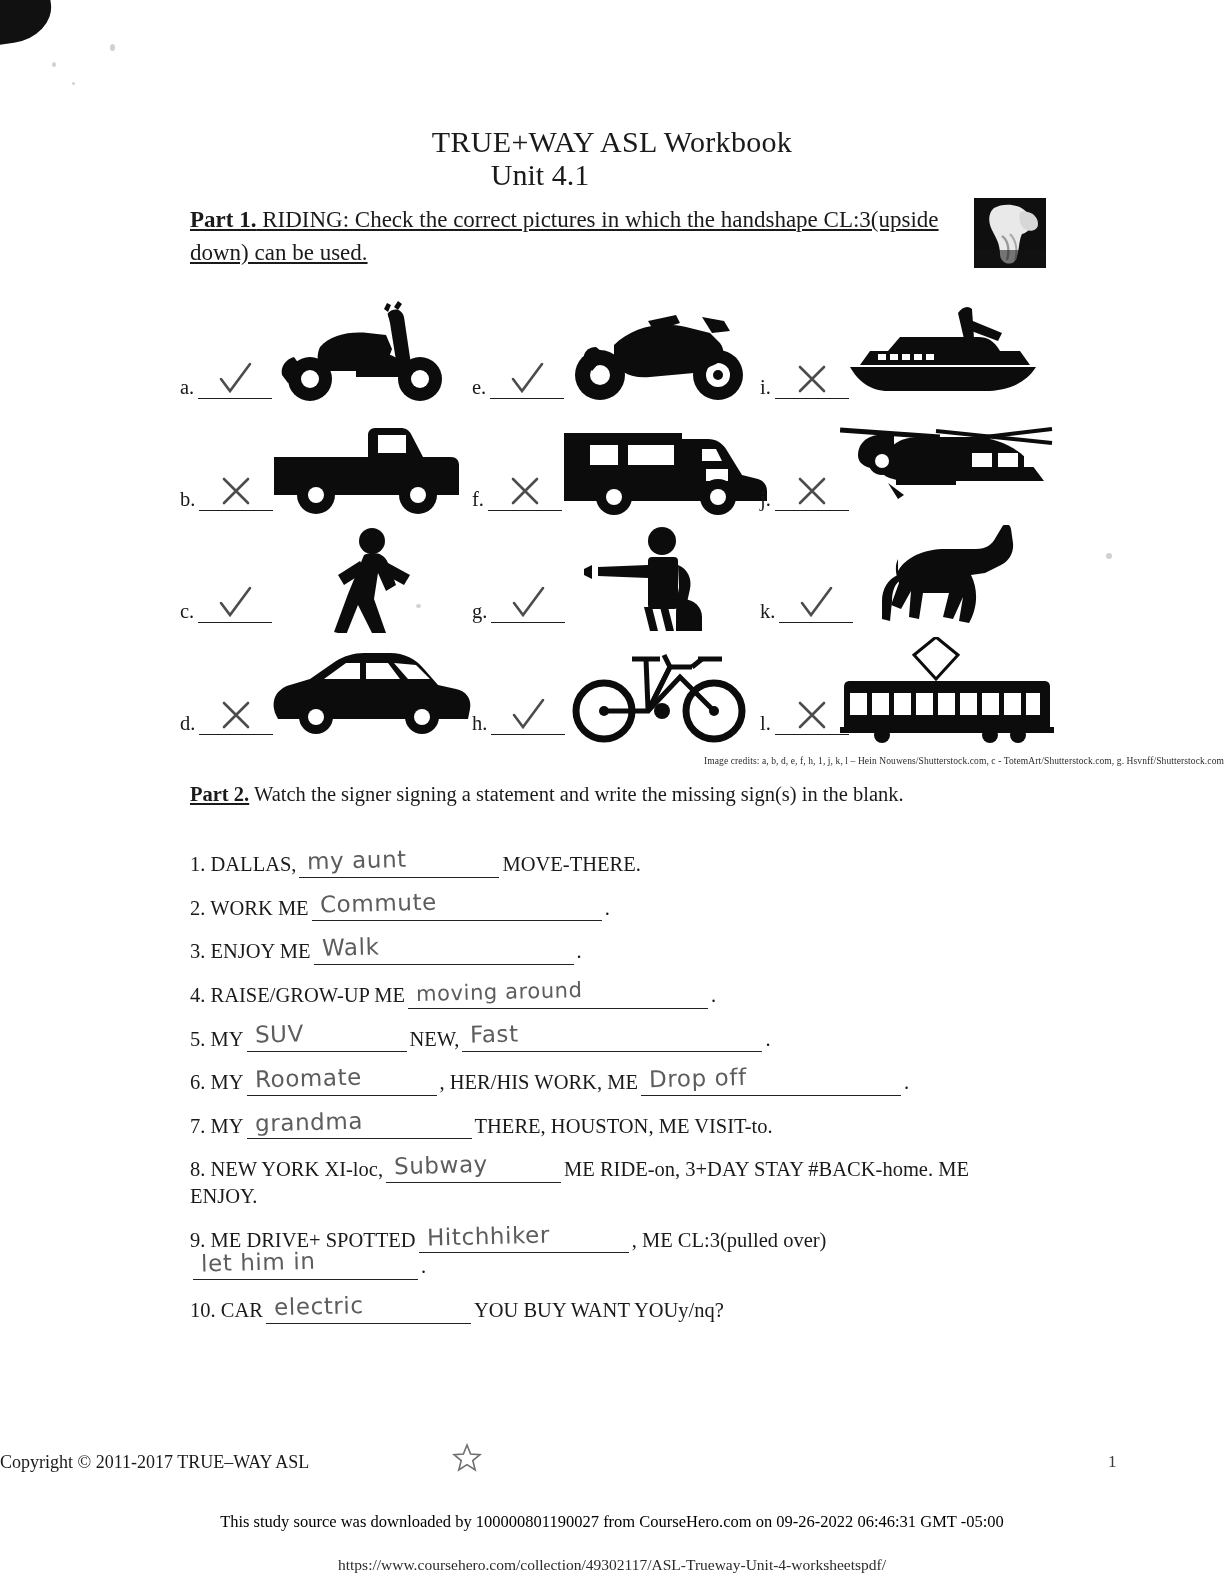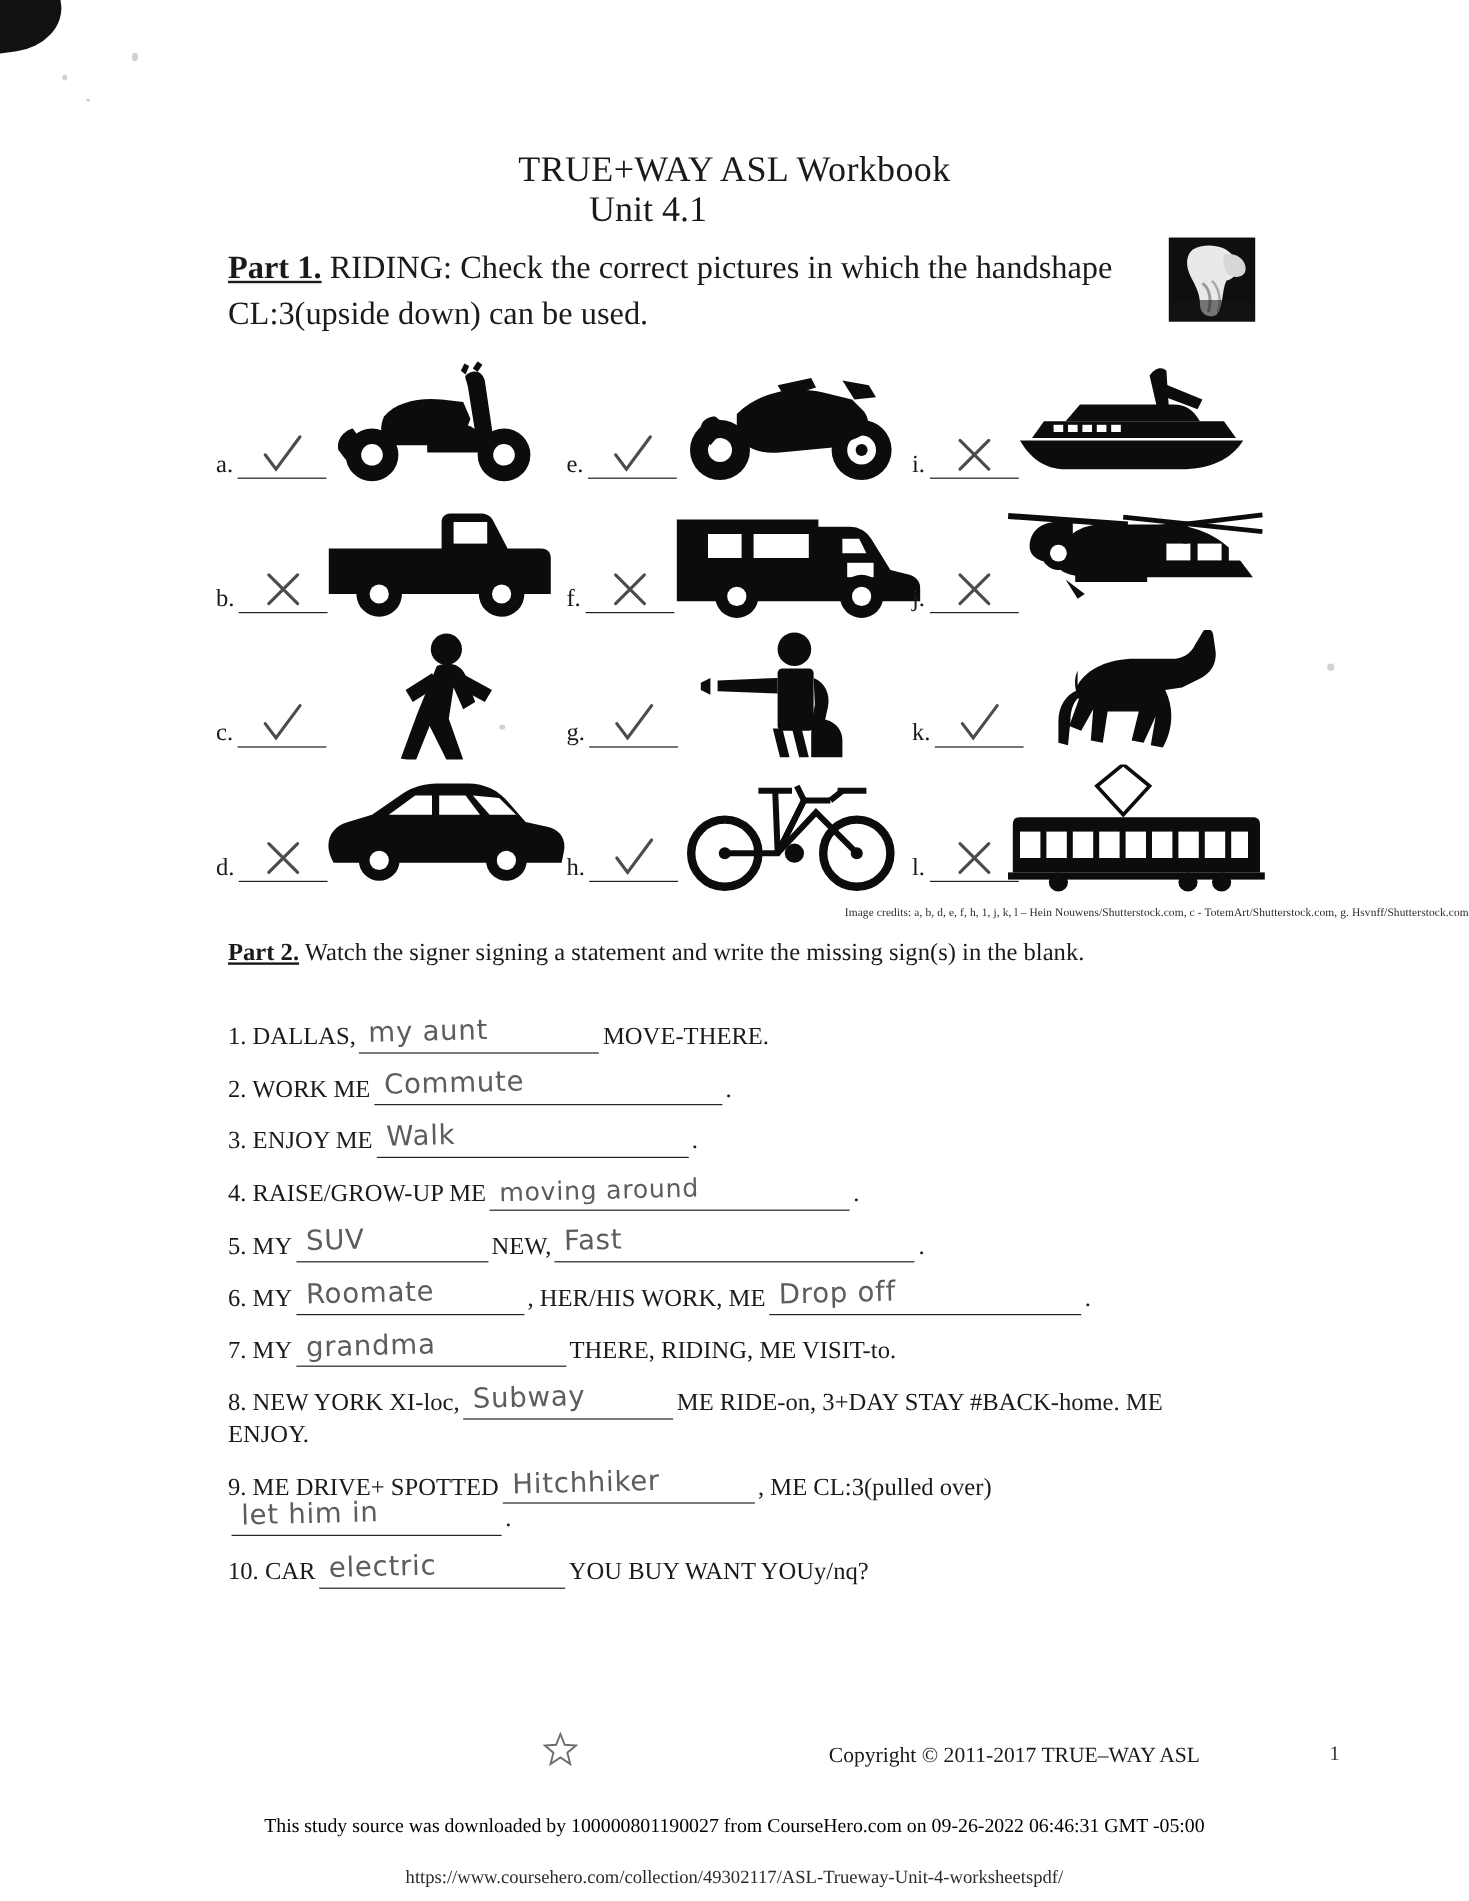--- a/index.html
+++ b/index.html
@@ -46,22 +46,23 @@
     top: 158px; left: 0; width: 1080px;
     text-align: center;
     font-size: 30px;
   }
 
   
   .part1-head {
     position: absolute;
     top: 204px; left: 190px;
     width: 790px;
-    font-size: 27px;
+    font-size: 23px;
     line-height: 1.42;
+    text-decoration: underline;
   }
   .part-label {
     font-weight: bold;
     text-decoration: underline;
   }
   .hand-photo {
     position: absolute;
     top: 198px; left: 974px;
     width: 72px; height: 70px;
     background: #0d0d0d;
@@ -160,21 +161,21 @@
     color: #5d5d5d;
     letter-spacing: .6px;
     transform: rotate(-1.4deg);
   }
   .hw.small { font-size: 21px; }
 
   
   .copyright {
     position: absolute;
     top: 1452px; left: 0; width: 1000px;
-    text-align: right;
+    text-align: left;
     font-size: 18px;
   }
   .star {
     position: absolute;
     top: 1443px; left: 452px;
     width: 30px; height: 30px;
     color: #6e6e6e;
   }
   .page-num {
     position: absolute;
@@ -565,21 +566,21 @@
 
 <div class="part2-head"><span class="part-label">Part 2.</span><span>  Watch the signer signing a statement and write the missing sign(s) in the blank.</span></div>
 
 <div id="q-list">
     <div class="q-row"><span class="q-text">1.</span><span class="q-text"> DALLAS,</span><span class="fill" style="width: 200px;"><span class="hw">my aunt</span></span><span class="q-text">MOVE-THERE.</span></div>
     <div class="q-row"><span class="q-text">2.</span><span class="q-text"> WORK ME</span><span class="fill" style="width: 290px;"><span class="hw">Commute</span></span><span class="q-text">.</span></div>
     <div class="q-row"><span class="q-text">3.</span><span class="q-text"> ENJOY ME</span><span class="fill" style="width: 260px;"><span class="hw">Walk</span></span><span class="q-text">.</span></div>
     <div class="q-row"><span class="q-text">4.</span><span class="q-text"> RAISE/GROW-UP ME</span><span class="fill" style="width: 300px;"><span class="hw small">moving around</span></span><span class="q-text">.</span></div>
     <div class="q-row"><span class="q-text">5.</span><span class="q-text"> MY</span><span class="fill" style="width: 160px;"><span class="hw">SUV</span></span><span class="q-text">NEW,</span><span class="fill" style="width: 300px;"><span class="hw">Fast</span></span><span class="q-text">.</span></div>
     <div class="q-row"><span class="q-text">6.</span><span class="q-text"> MY</span><span class="fill" style="width: 190px;"><span class="hw">Roomate</span></span><span class="q-text">, HER/HIS WORK, ME</span><span class="fill" style="width: 260px;"><span class="hw">Drop off</span></span><span class="q-text">.</span></div>
-    <div class="q-row"><span class="q-text">7.</span><span class="q-text"> MY</span><span class="fill" style="width: 225px;"><span class="hw">grandma</span></span><span class="q-text">THERE, RIDING, ME VISIT-to.</span></div>
+    <div class="q-row"><span class="q-text">7.</span><span class="q-text"> MY</span><span class="fill" style="width: 225px;"><span class="hw">grandma</span></span><span class="q-text">THERE, HOUSTON, ME VISIT-to.</span></div>
     <div class="q-row"><span class="q-text">8.</span><span class="q-text"> NEW YORK XI-loc,</span><span class="fill" style="width: 175px;"><span class="hw">Subway</span></span><span class="q-text">ME RIDE-on, 3+DAY STAY #BACK-home. ME
 ENJOY.</span></div>
     <div class="q-row"><span class="q-text">9.</span><span class="q-text"> ME DRIVE+ SPOTTED</span><span class="fill" style="width: 210px;"><span class="hw">Hitchhiker</span></span><span class="q-text">, ME CL:3(pulled over)</span><br><span class="fill" style="width: 225px;"><span class="hw">let him in</span></span><span class="q-text">.</span></div>
     <div class="q-row"><span class="q-text">10.</span><span class="q-text"> CAR</span><span class="fill" style="width: 205px;"><span class="hw">electric</span></span><span class="q-text">YOU BUY WANT YOUy/nq?</span></div>
   </div>
 
 <div class="star">
   <svg viewBox="0 0 30 30" width="30" height="30" aria-hidden="true">
     <path d="M15 2 L18.6 11 L28 11.6 L20.8 17.6 L23.2 27 L15 21.6 L6.8 27 L9.2 17.6 L2 11.6 L11.4 11 Z" fill="none" stroke="#6e6e6e" stroke-width="1.6"></path>
   </svg>

